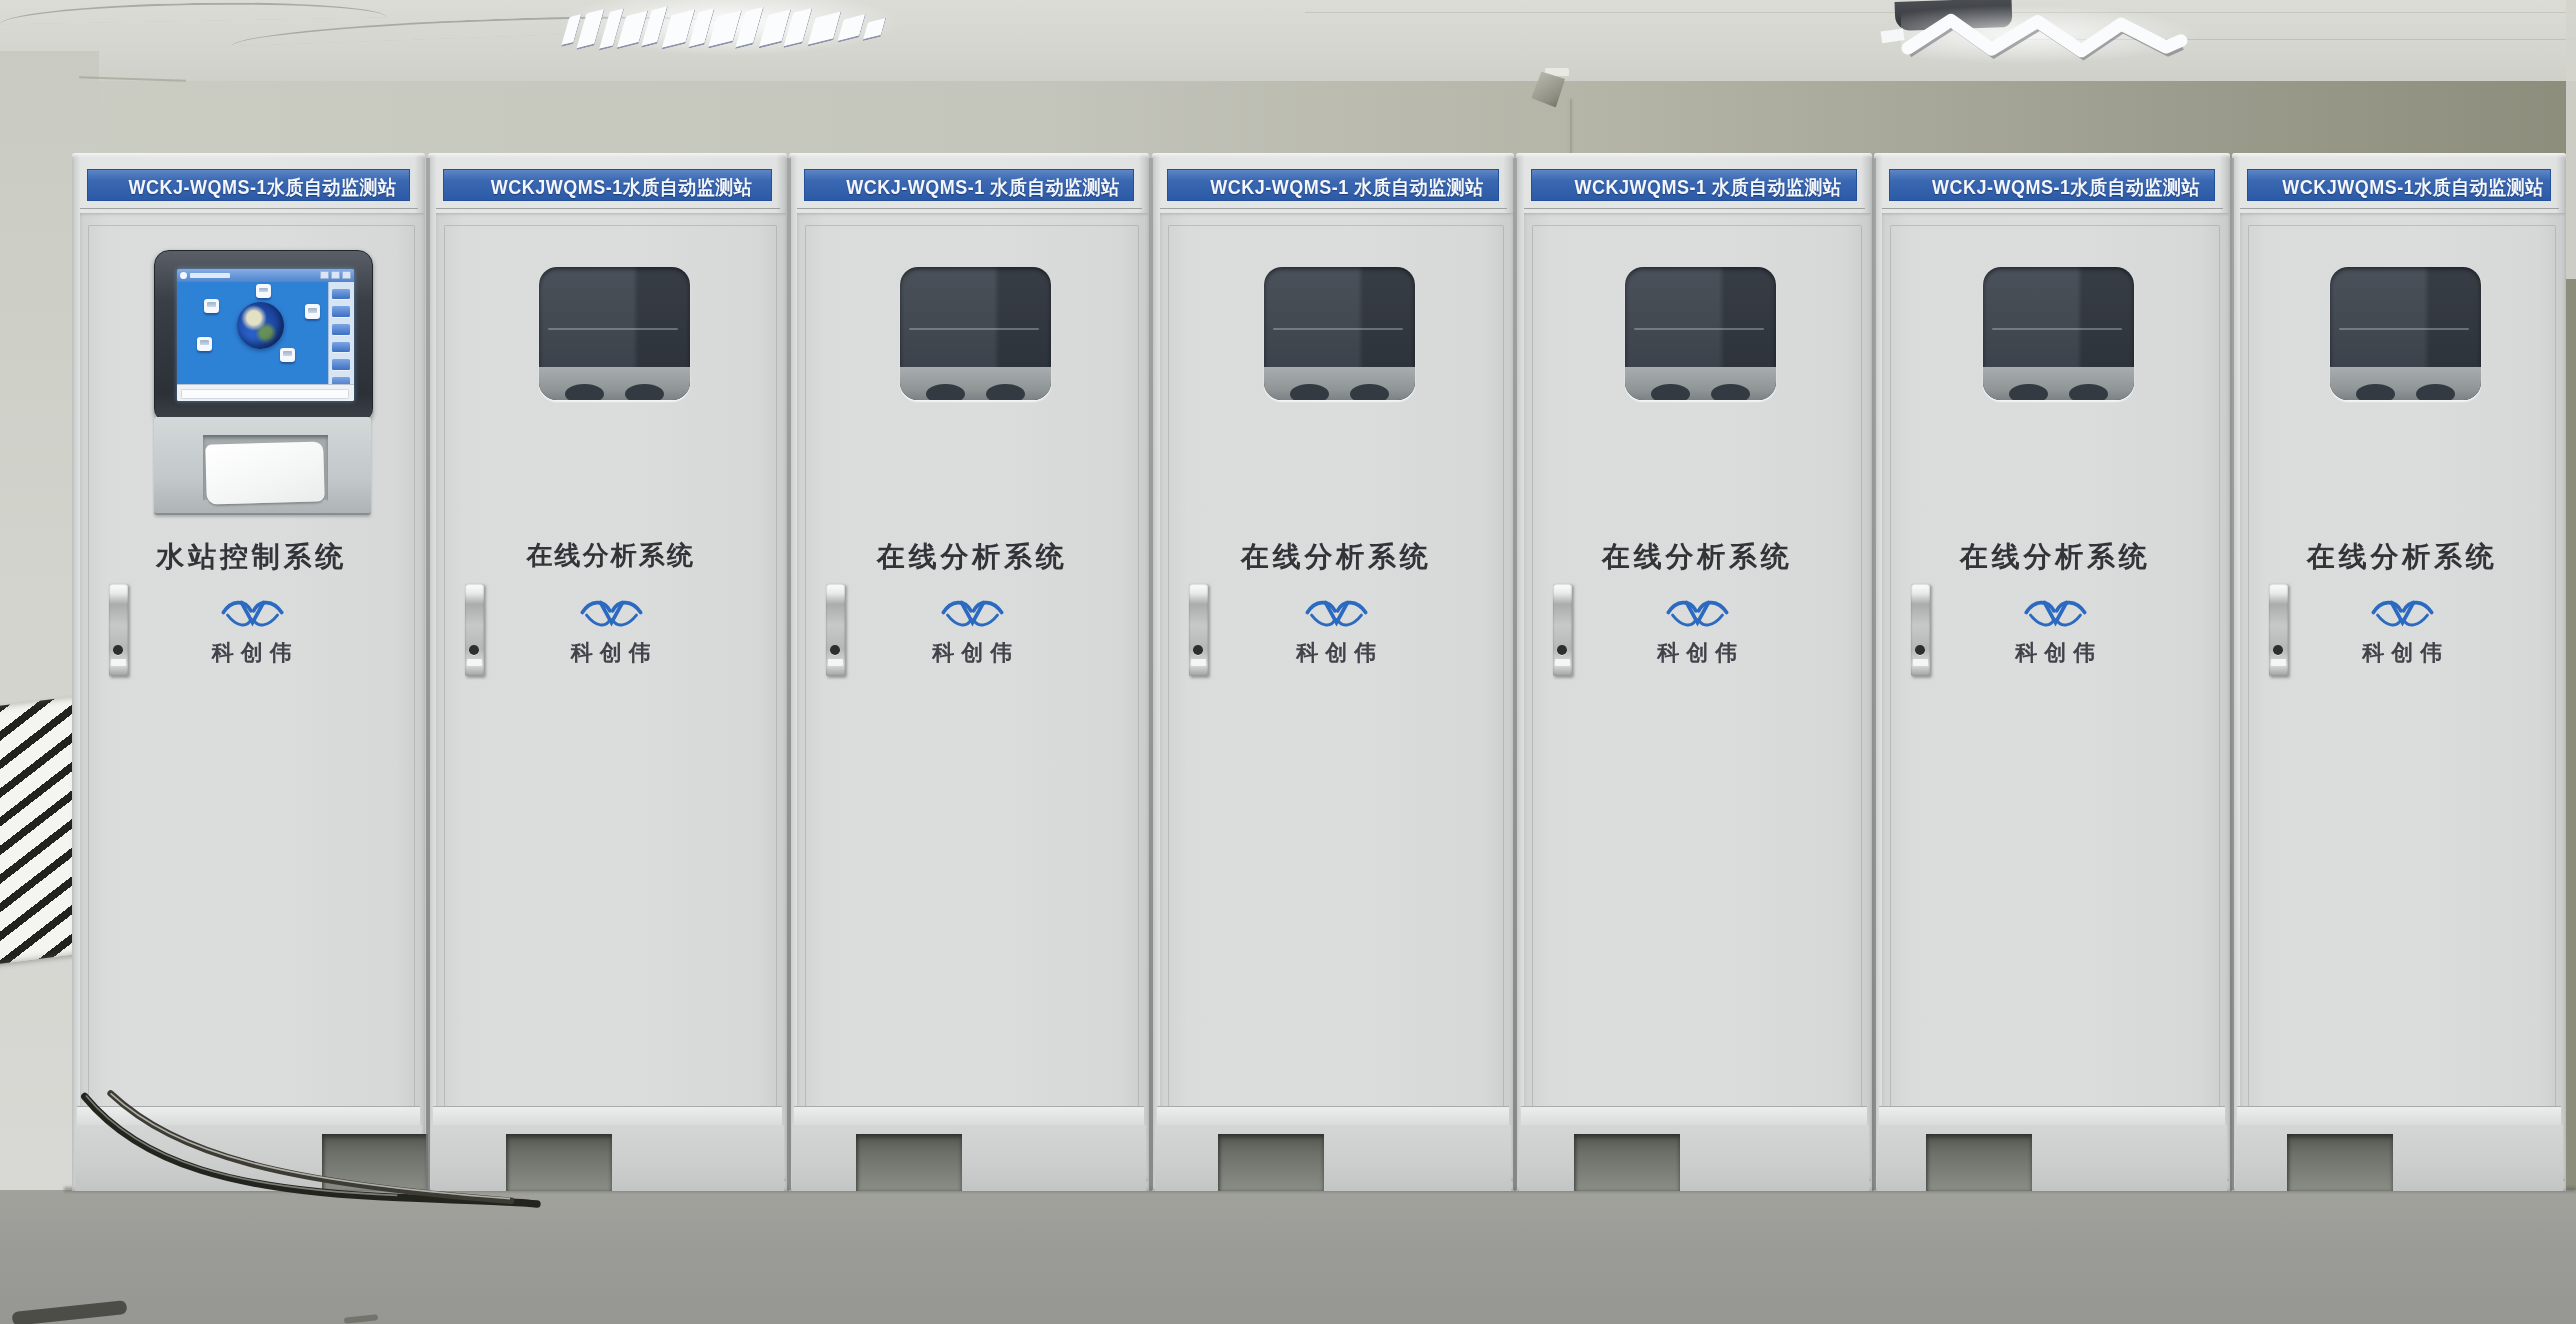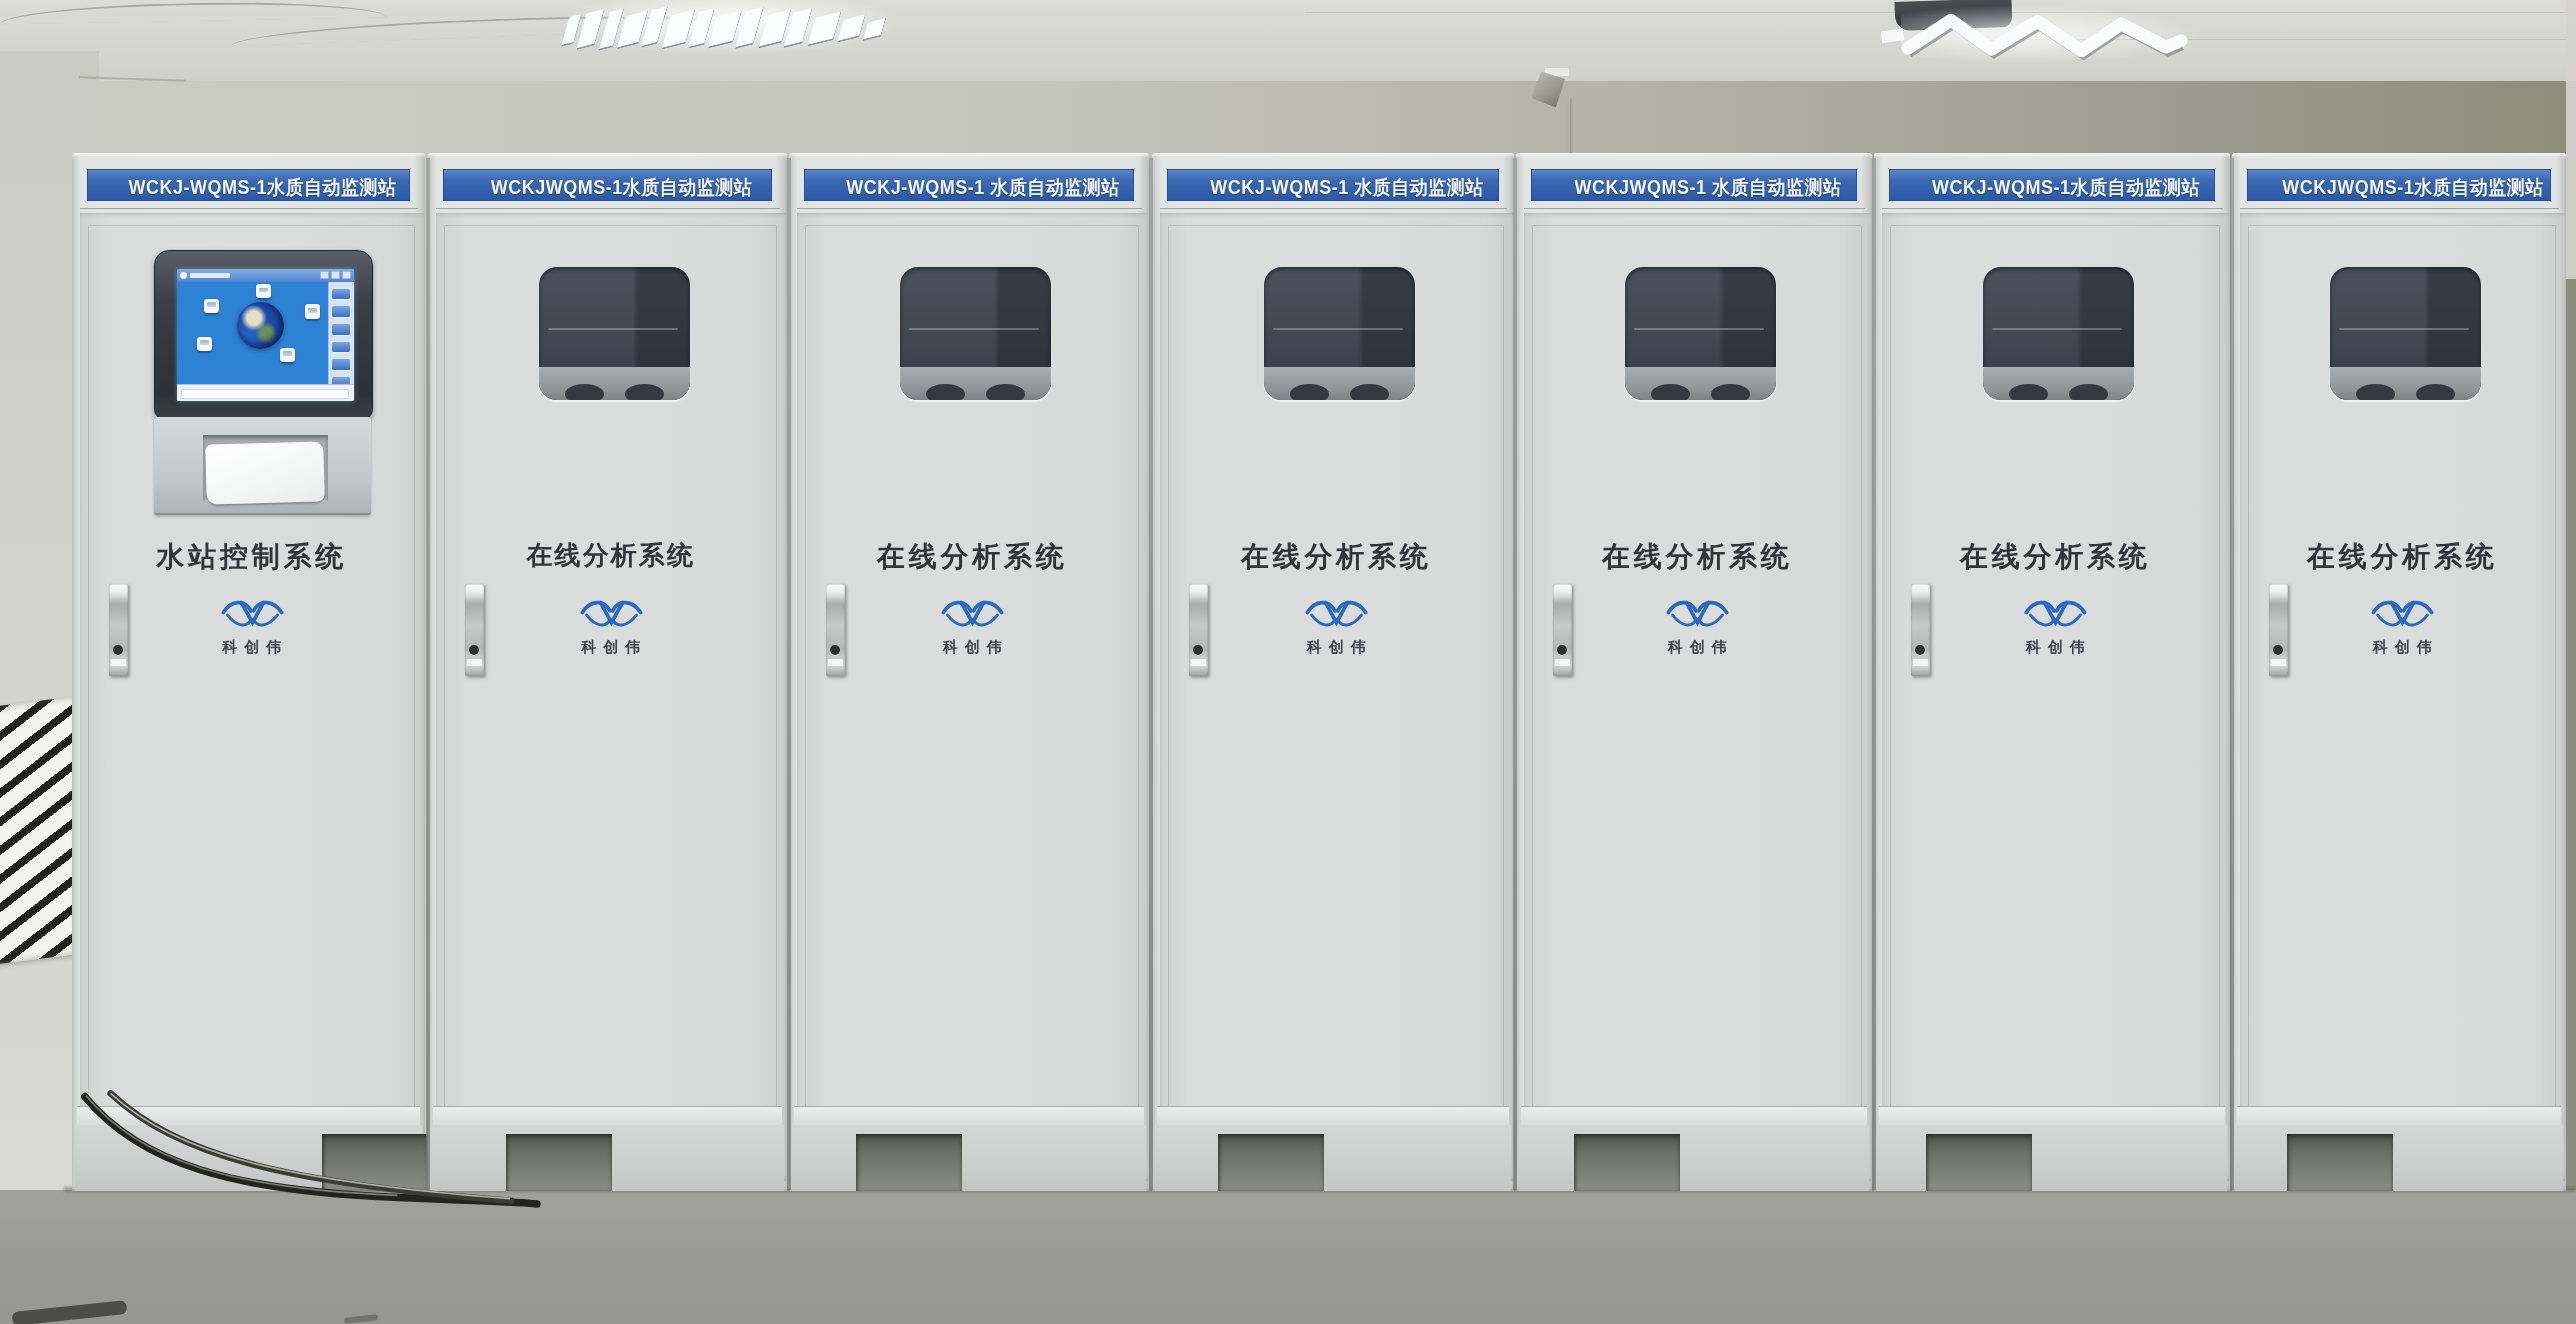--- a/index.html
+++ b/index.html
@@ -122,21 +122,21 @@
     box-shadow:inset 0 2.7px 3.8px rgba(55,60,62,.55), inset 0 -1.1px 1.6px rgba(255,255,255,.4);}
   .printer .paper{position:absolute;left:3.2px;top:7.5px;width:118px;height:60px;border-radius:6.4px 9.7px 7.5px 10.7px;
     background:linear-gradient(160deg,#ffffff 0%,#f4f6f5 60%,#e9ecea 100%);
     transform:rotate(-1.6deg);box-shadow:0 1.6px 2.1px rgba(70,74,72,.45);}
 
   .door-label{position:absolute;left:0;right:0;top:325px;text-align:center;
     font-family:"DejaVu Serif",serif;font-weight:600;font-size:28px;letter-spacing:3.8px;color:#333338;}
   .door-label.long{font-size:26px;letter-spacing:2.1px;}
   .logo{position:absolute;left:50%;top:382px;margin-left:-33px;width:67px;height:35px;}
   .brand{position:absolute;left:0;right:0;top:425px;text-align:center;
-    font-family:Liberation Serif, serif;font-weight:600;font-size:15px;letter-spacing:7px;color:#42424a;text-indent:7px;}
+    font-family:Liberation Serif, serif;font-weight:600;font-size:22px;letter-spacing:7px;color:#42424a;text-indent:7px;}
 
   .edge-strip{position:absolute;right:0;top:0;width:9.7px;height:279px;background:#d4d4cd;opacity:.9;}
   svg.overlay{position:absolute;left:0;top:0;pointer-events:none;}
 </style>
 </head>
 <body data-interactable="false">
 
 <div class="ceiling" data-interactable="false">
   <div class="seam s1" data-interactable="false"></div>
   <div class="seam s2" data-interactable="false"></div>

